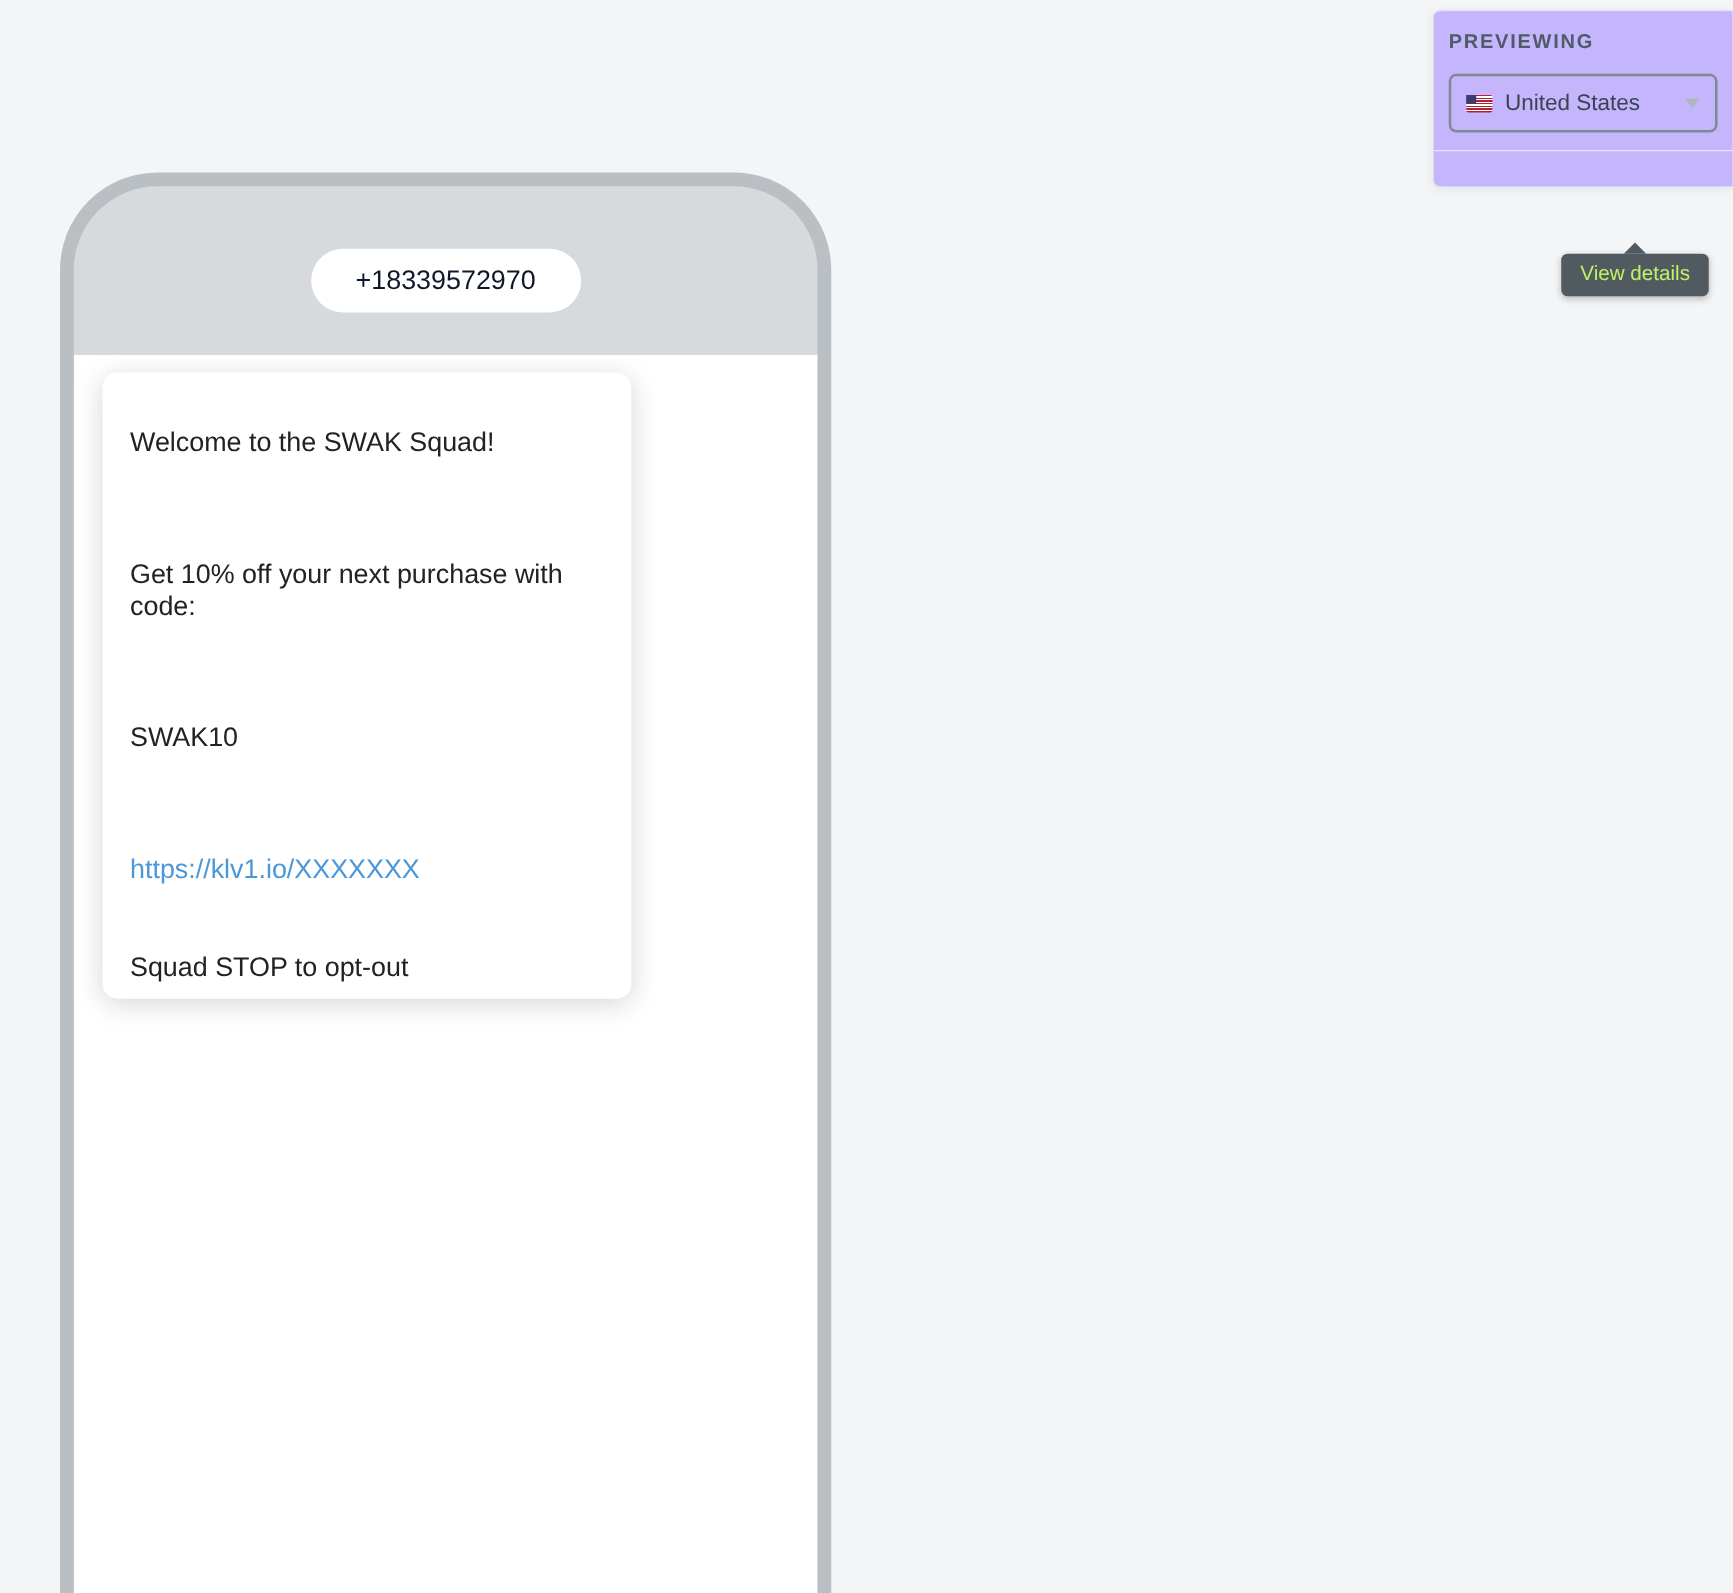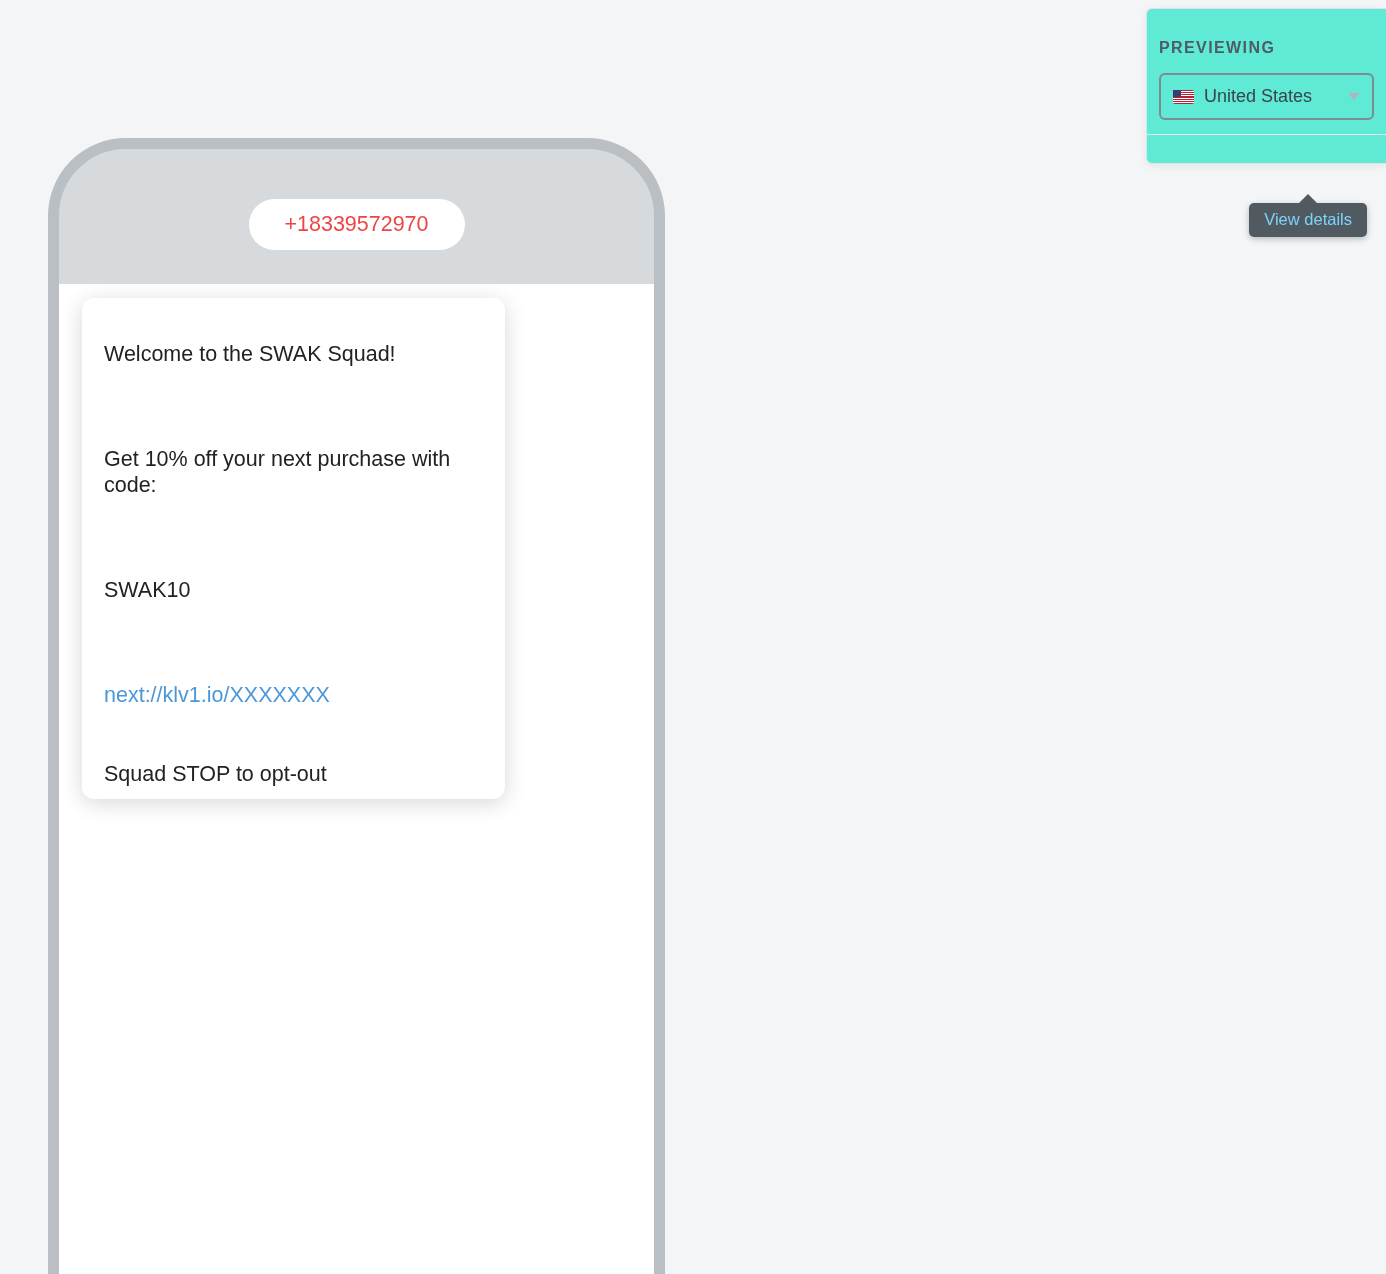--- a/index.html
+++ b/index.html
@@ -35,21 +35,21 @@
     position: relative;
   }
   .sender-pill {
     position: absolute;
     left: 50%;
     top: 50px;
     transform: translateX(-50%);
     background: #ffffff;
     border-radius: 30px;
     padding: 13px 36px;
-    color: #ef4444;
+    color: #0f172a;
     font-size: 21.5px;
     font-weight: 500;
     white-space: nowrap;
   }
   .phone-screen {
     position: absolute;
     top: 135px;
     bottom: 92px;
     left: 0; right: 0;
     background: #ffffff;
@@ -71,26 +71,26 @@
     color: #4c97d8;
     text-decoration: none;
   }
 
   
   .preview-panel {
     position: absolute;
     right: 0;
     top: 8px;
     width: 240px;
-    background: #5eead4;
+    background: #c4b5fd;
     border: 1px solid #e1e4e7;
     border-right: none;
     border-radius: 6px 0 0 6px;
     box-shadow: 0 2px 8px rgba(0,0,0,0.07);
-    padding: 30px 12px 14px 12px;
+    padding: 16px 12px 14px 12px;
   }
   .preview-title {
     font-size: 16px;
     font-weight: 700;
     letter-spacing: 1.4px;
     color: #4f5b66;
     margin-bottom: 16px;
   }
   .country-select {
     display: flex;
@@ -192,21 +192,21 @@
     background: #f1f3f4;
     border-radius: 5px;
   }
 
   
   .tooltip {
     position: absolute;
     right: 19px;
     top: 203px;
     background: #525a61;
-    color: #7dd3fc;
+    color: #bef264;
     font-size: 16.5px;
     padding: 7px 15px 8px 15px;
     border-radius: 5px;
     white-space: nowrap;
     box-shadow: 0 2px 6px rgba(0,0,0,0.25);
   }
   .tooltip::before {
     content: "";
     position: absolute;
     top: -9px;
@@ -229,21 +229,21 @@
       </div>
     </div>
     <div class="phone-screen">
       <div class="message-bubble">
         <span>Welcome to the SWAK Squad!</span>
         <br><br>
         <span>Get 10% off your next purchase with code:</span>
         <br><br>
         <span>SWAK10</span>
         <br><br>
-        <a href="#">next://klv1.io/XXXXXXX</a>
+        <a href="#">https://klv1.io/XXXXXXX</a>
         <br>
         <span>Squad STOP to opt-out</span>
       </div>
     </div>
 
   </div>
 </div>
 
 <div class="preview-panel">
   <div class="preview-title">PREVIEWING</div>

